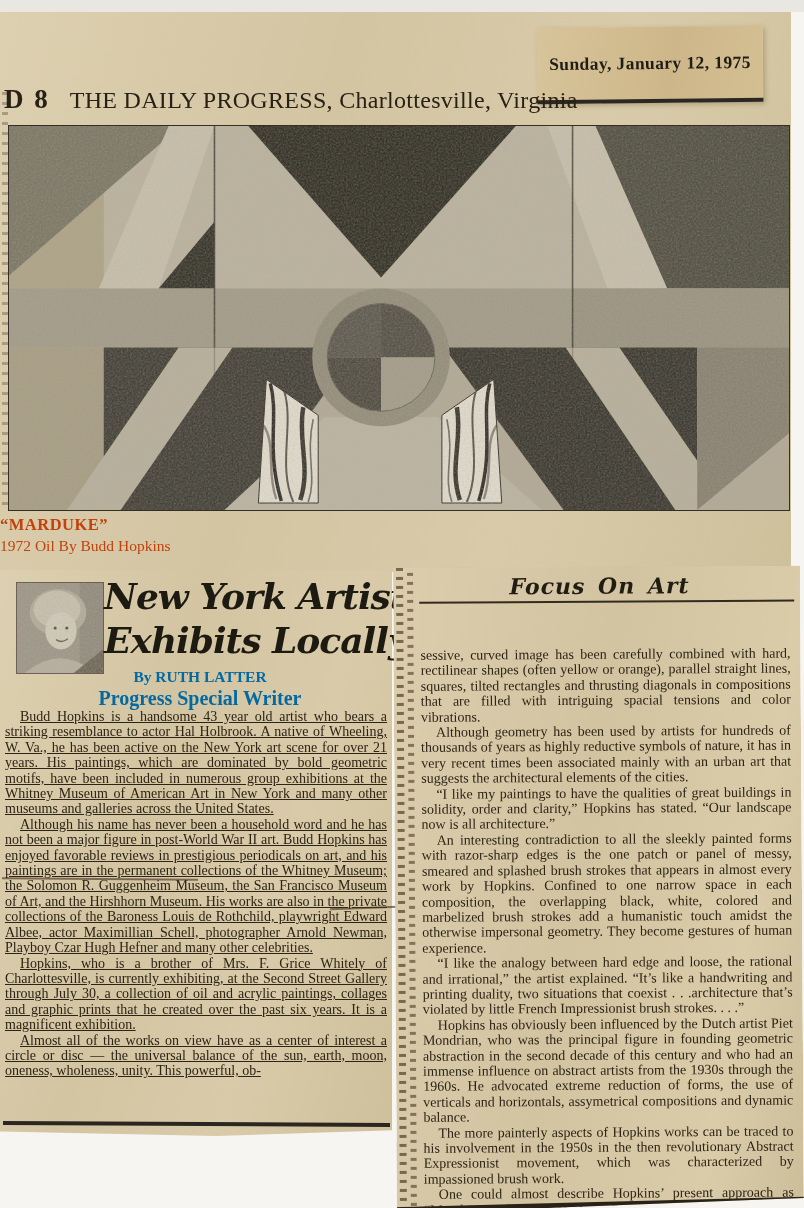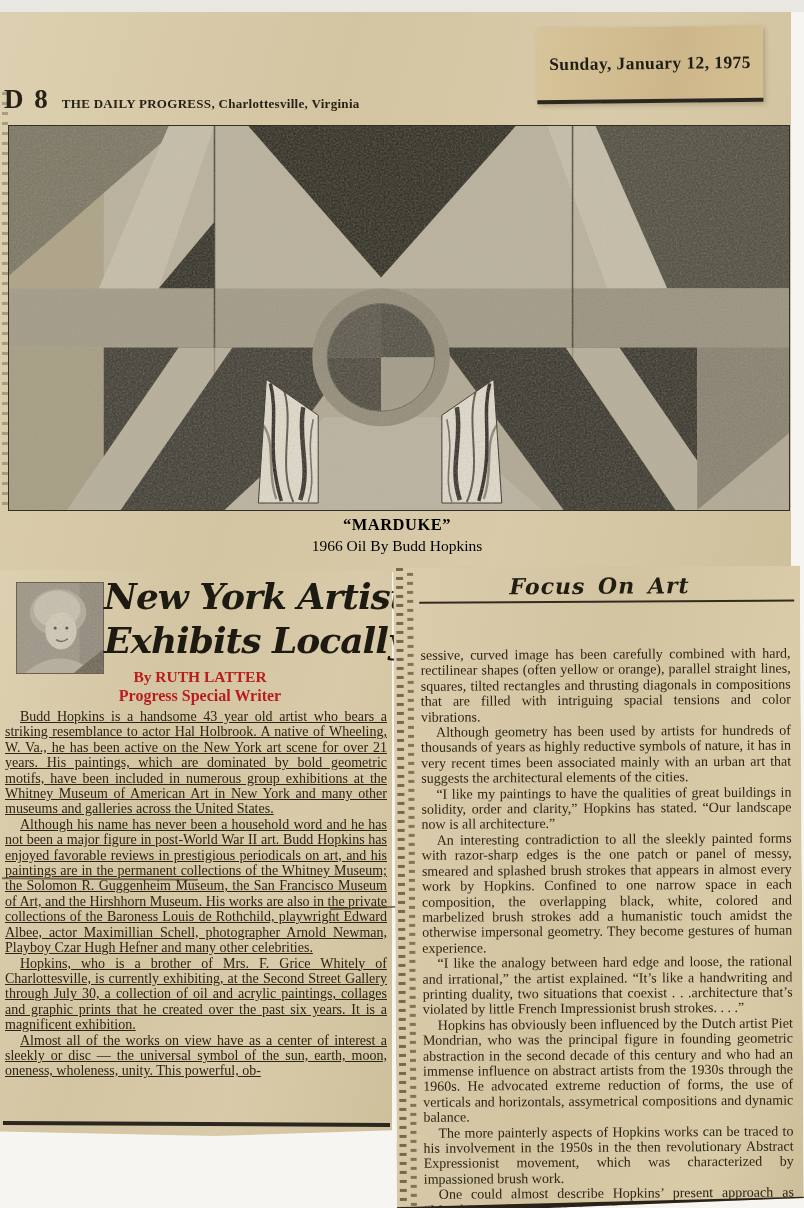--- a/index.html
+++ b/index.html
@@ -31,45 +31,45 @@
 
   
   .date-stamp{position:absolute;left:537px;top:15px;width:226px;height:72px;
     background:linear-gradient(100deg,#d8c49a,#cdb78a 60%,#d4bf93);
     border-bottom:4px solid #2c2720;transform:rotate(-0.6deg);
     box-shadow:2px 2px 5px rgba(90,70,40,.3);
     display:flex;align-items:center;justify-content:center;}
   .date-stamp span{font-weight:bold;font-size:17.5px;letter-spacing:.4px;color:#211d15;}
 
   
-  .masthead-row{position:absolute;left:4px;top:72px;display:flex;align-items:baseline;gap:12px;color:#282115;}
+  .masthead-row{position:absolute;left:4px;top:72px;display:flex;align-items:baseline;gap:20px;color:#282115;}
   .page-num{font-size:27px;font-weight:bold;letter-spacing:2px;}
-  .masthead{font-size:13px;font-weight:bold;letter-spacing:.3px;}
+  .masthead{font-size:24px;font-weight:normal;letter-spacing:.3px;}
 
   
   .artwork{position:absolute;left:8px;top:113px;width:782px;height:386px;
     border:1px solid #332f25;box-sizing:border-box;background:#b2aa96;}
   .artwork svg{display:block;width:100%;height:100%;}
 
-  .caption{position:absolute;left:0;top:503px;width:794px;text-align:center;color:#000000;}
+  .caption{position:absolute;left:0;top:503px;width:794px;color:#c2410c;}
   .caption .cap-title{font-weight:bold;font-size:16.5px;letter-spacing:.5px;}
   .caption .cap-credit{font-size:15.5px;margin-top:2px;}
 
   
   .author-photo{position:absolute;left:16px;top:570px;width:88px;height:92px;
     border:1px solid #6c6152;box-sizing:border-box;background:#9e9789;}
   .author-photo svg{display:block;width:100%;height:100%;}
 
   .headline{position:absolute;left:104px;top:562px;width:292px;
     font-family:"DejaVu Serif",serif;font-style:italic;font-weight:600;
     font-size:36px;line-height:44px;color:#1d1a12;letter-spacing:-1px;white-space:nowrap;}
 
-  .byline-block{position:absolute;left:30px;top:656px;width:340px;text-align:center;color:#b91c1c;}
+  .byline-block{position:absolute;left:30px;top:656px;width:340px;text-align:center;color:#0369a1;}
   .byline-block .byline{font-weight:bold;font-size:15.5px;}
-  .byline-block .byline-role{font-weight:bold;font-size:16px;margin-top:1px;}
+  .byline-block .byline-role{font-weight:bold;font-size:20px;margin-top:1px;}
 
   .body-col{position:absolute;color:#2c2415;font-size:14px;line-height:15.4px;text-align:justify;}
   .body-col p{margin:0;text-indent:15px;}
   .body-col p.no-indent{text-indent:0;}
   .left-body{left:5px;top:697px;width:382px;text-decoration:underline;}
   .right-body{left:27px;top:40px;width:370px;position:relative;}
 
   .bottom-rule-left{position:absolute;left:3px;top:1110px;width:387px;height:3.5px;
     background:#2b2620;transform:rotate(0.3deg);}
 
@@ -177,21 +177,21 @@
       <line x1="206" y1="222" x2="206" y2="385" stroke="#3f3b30" stroke-width="1.4" opacity=".3"></line>
       <line x1="565" y1="0" x2="565" y2="222" stroke="#3f3b30" stroke-width="1.6" opacity=".8"></line>
       <line x1="565" y1="222" x2="565" y2="385" stroke="#3f3b30" stroke-width="1.4" opacity=".3"></line>
 
       <rect x="0" y="0" width="782" height="385" filter="url(#pnoise)" opacity=".35"></rect>
     </svg>
   </div>
 
   <div class="caption">
     <div class="cap-title">“MARDUKE”</div>
-    <div class="cap-credit">1966 Oil By Budd Hopkins</div>
+    <div class="cap-credit">1972 Oil By Budd Hopkins</div>
   </div>
 
   <div class="piece piece-left"></div>
 
   <div class="author-photo">
     <svg viewBox="0 0 88 92">
       <rect width="88" height="92" fill="#9e9789"></rect>
       <rect x="64" width="24" height="92" fill="#8b8476" opacity=".6"></rect>
       <ellipse cx="42" cy="30" rx="29" ry="24" fill="#b3ac9b"></ellipse>
       <ellipse cx="41" cy="27" rx="24" ry="19" fill="#c8c1b0"></ellipse>
@@ -212,21 +212,21 @@
 
   <div class="byline-block">
     <div class="byline">By RUTH LATTER</div>
     <div class="byline-role">Progress Special Writer</div>
   </div>
 
   <div class="body-col left-body">
     <p>Budd Hopkins is a handsome 43 year old artist who bears a striking resemblance to actor Hal Holbrook. A native of Wheeling, W. Va., he has been active on the New York art scene for over 21 years. His paintings, which are dominated by bold geometric motifs, have been included in numerous group exhibitions at the Whitney Museum of American Art in New York and many other museums and galleries across the United States.</p>
     <p>Although his name has never been a household word and he has not been a major figure in post-World War II art. Budd Hopkins has enjoyed favorable reviews in prestigious periodicals on art, and his paintings are in the permanent collections of the Whitney Museum; the Solomon R. Guggenheim Museum, the San Francisco Museum of Art, and the Hirshhorn Museum. His works are also in the private collections of the Baroness Louis de Rothchild, playwright Edward Albee, actor Maximillian Schell, photographer Arnold Newman, Playboy Czar Hugh Hefner and many other celebrities.</p>
     <p>Hopkins, who is a brother of Mrs. F. Grice Whitely of Charlottesville, is currently exhibiting, at the Second Street Gallery through July 30, a collection of oil and acrylic paintings, collages and graphic prints that he created over the past six years. It is a magnificent exhibition.</p>
-    <p>Almost all of the works on view have as a center of interest a sleekly or disc — the universal symbol of the sun, earth, moon, oneness, wholeness, unity. This powerful, ob-</p>
+    <p>Almost all of the works on view have as a center of interest a circle or disc — the universal balance of the sun, earth, moon, oneness, wholeness, unity. This powerful, ob-</p>
   </div>
 
   <div class="pen-mark pen1"></div>
   <div class="pen-mark pen2"></div>
 
   <div class="bottom-rule-left"></div>
 
   <div class="piece piece-right">
     <div class="perf"></div>
     <div class="focus-head">Focus On Art</div>

